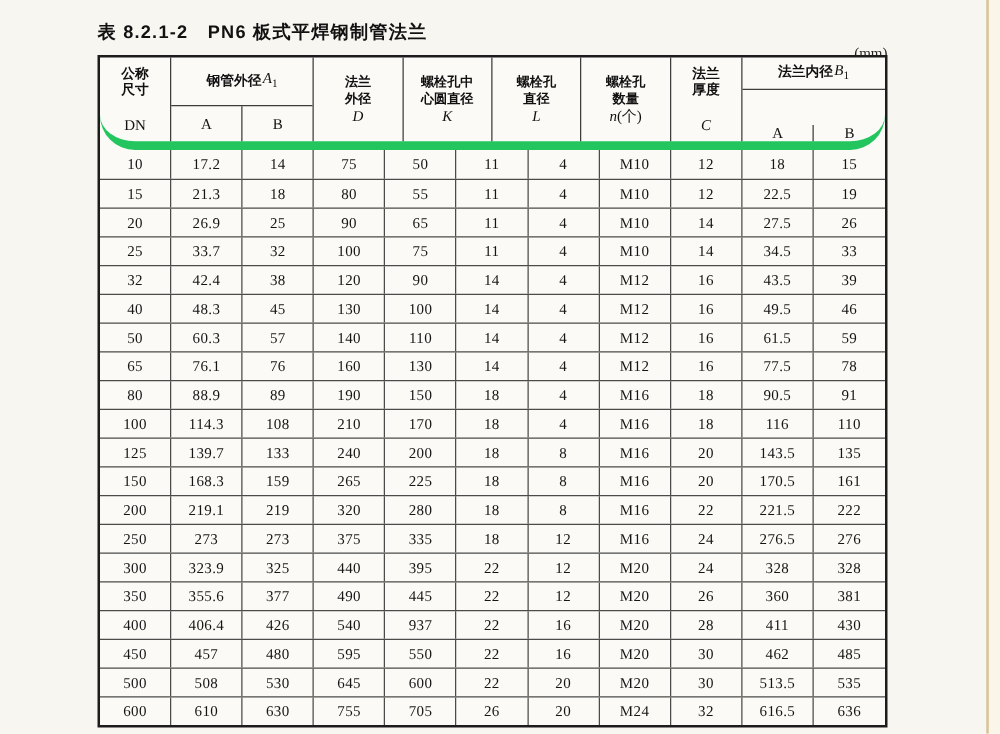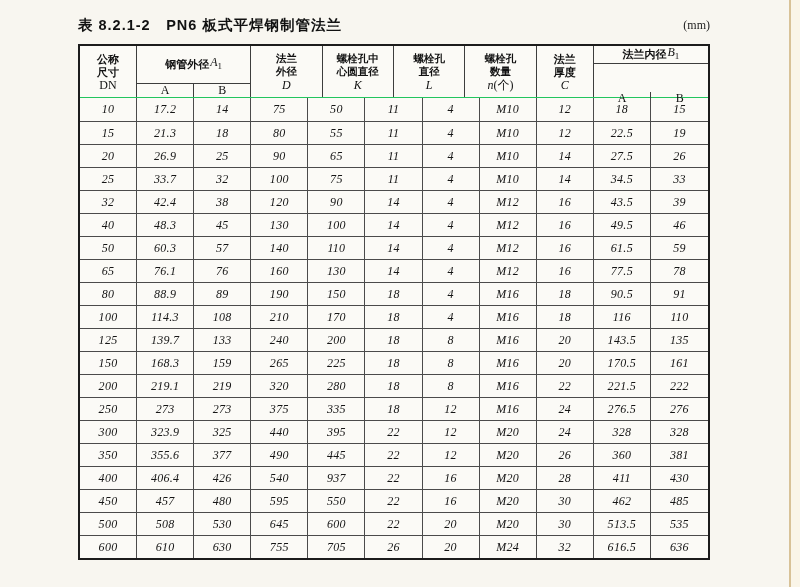--- a/index.html
+++ b/index.html
@@ -13,31 +13,31 @@
   }
   .scan-edge-strip { position:absolute; top:0; right:0; width:10px; height:587px; background:#faf5e8; }
   .scan-edge-line  { position:absolute; top:0; right:9px;  width:2px; height:587px; background:#d8c298; }
 
   .title-row { position:absolute; top:16px; left:78px; width:632px; height:22px; }
   .doc-title {
     display:block; text-align:left;
     font-size:14.5px; font-weight:bold; letter-spacing:1px; color:#111;
   }
   .doc-unit {
-    position:absolute; right:0; top:2px;
+    position:absolute; right:0; top:19px;
     font-size:12px; color:#222; font-family:"Liberation Serif", serif;
   }
 
   .flange-table {
     position:absolute; top:44px; left:78px; width:632px;
     border:2px solid #1c1c1c; background:#fbfaf6;
   }
 
   
-  .thead { display:flex; height:52px; border-bottom:1px solid #22c55e; }
+  .thead { display:flex; height:74px; border-bottom:7px solid #22c55e;border-radius:28px; }
   .hgroup { display:flex; flex-direction:column; border-right:1px solid #3d3d3d; }
   .hgroup:last-child { border-right:none;gap:28px; }
   .w1 { flex:0 0 9.0909%; }
   .w2 { flex:0 0 18.1818%; }
   .w5 { flex:0 0 45.4545%; }
 
   .hfull { flex:1; display:flex; flex-direction:column; justify-content:space-between;
            align-items:center; padding:7px 0 6px; }
   .zh { font-size:11px; font-weight:bold; line-height:13px; color:#111; text-align:center; }
   .sym { font-family:Liberation Serif, serif; font-size:12px; line-height:13px; color:#111; }
@@ -49,21 +49,21 @@
   .hspan.h39 { height:39px; flex-direction:row; justify-content:center; gap:1px; }
   .hsub { display:flex; flex:1; }
   .hsub > div { flex:1; border-right:1px solid #3d3d3d; display:flex; flex-direction:column;
                 align-items:center; justify-content:center; gap:0; }
   .hsub > div:last-child { border-right:none; }
   .hcell3 { padding:2px 0; }
   .hcell3 .zh { font-size:10.5px; line-height:13.5px; }
 
   
   .tbody { }
-  .trow { display:grid; grid-template-columns:repeat(11,1fr); height:23px; border-top:1px solid #4b4b4b;font-style:italic; }
+  .trow { display:grid; grid-template-columns:repeat(11,1fr); height:23px; border-top:1px solid #4b4b4b; }
   .tbody .trow:first-child { border-top:none; }
   .tcell {
     border-right:1px solid #4b4b4b;
     font-family:"Liberation Serif", serif;
     font-size:12px; color:#151515;
     display:flex; align-items:center; justify-content:center;
     letter-spacing:0.3px;
   }
   .tcell:last-child { border-right:none; }
 </style>

